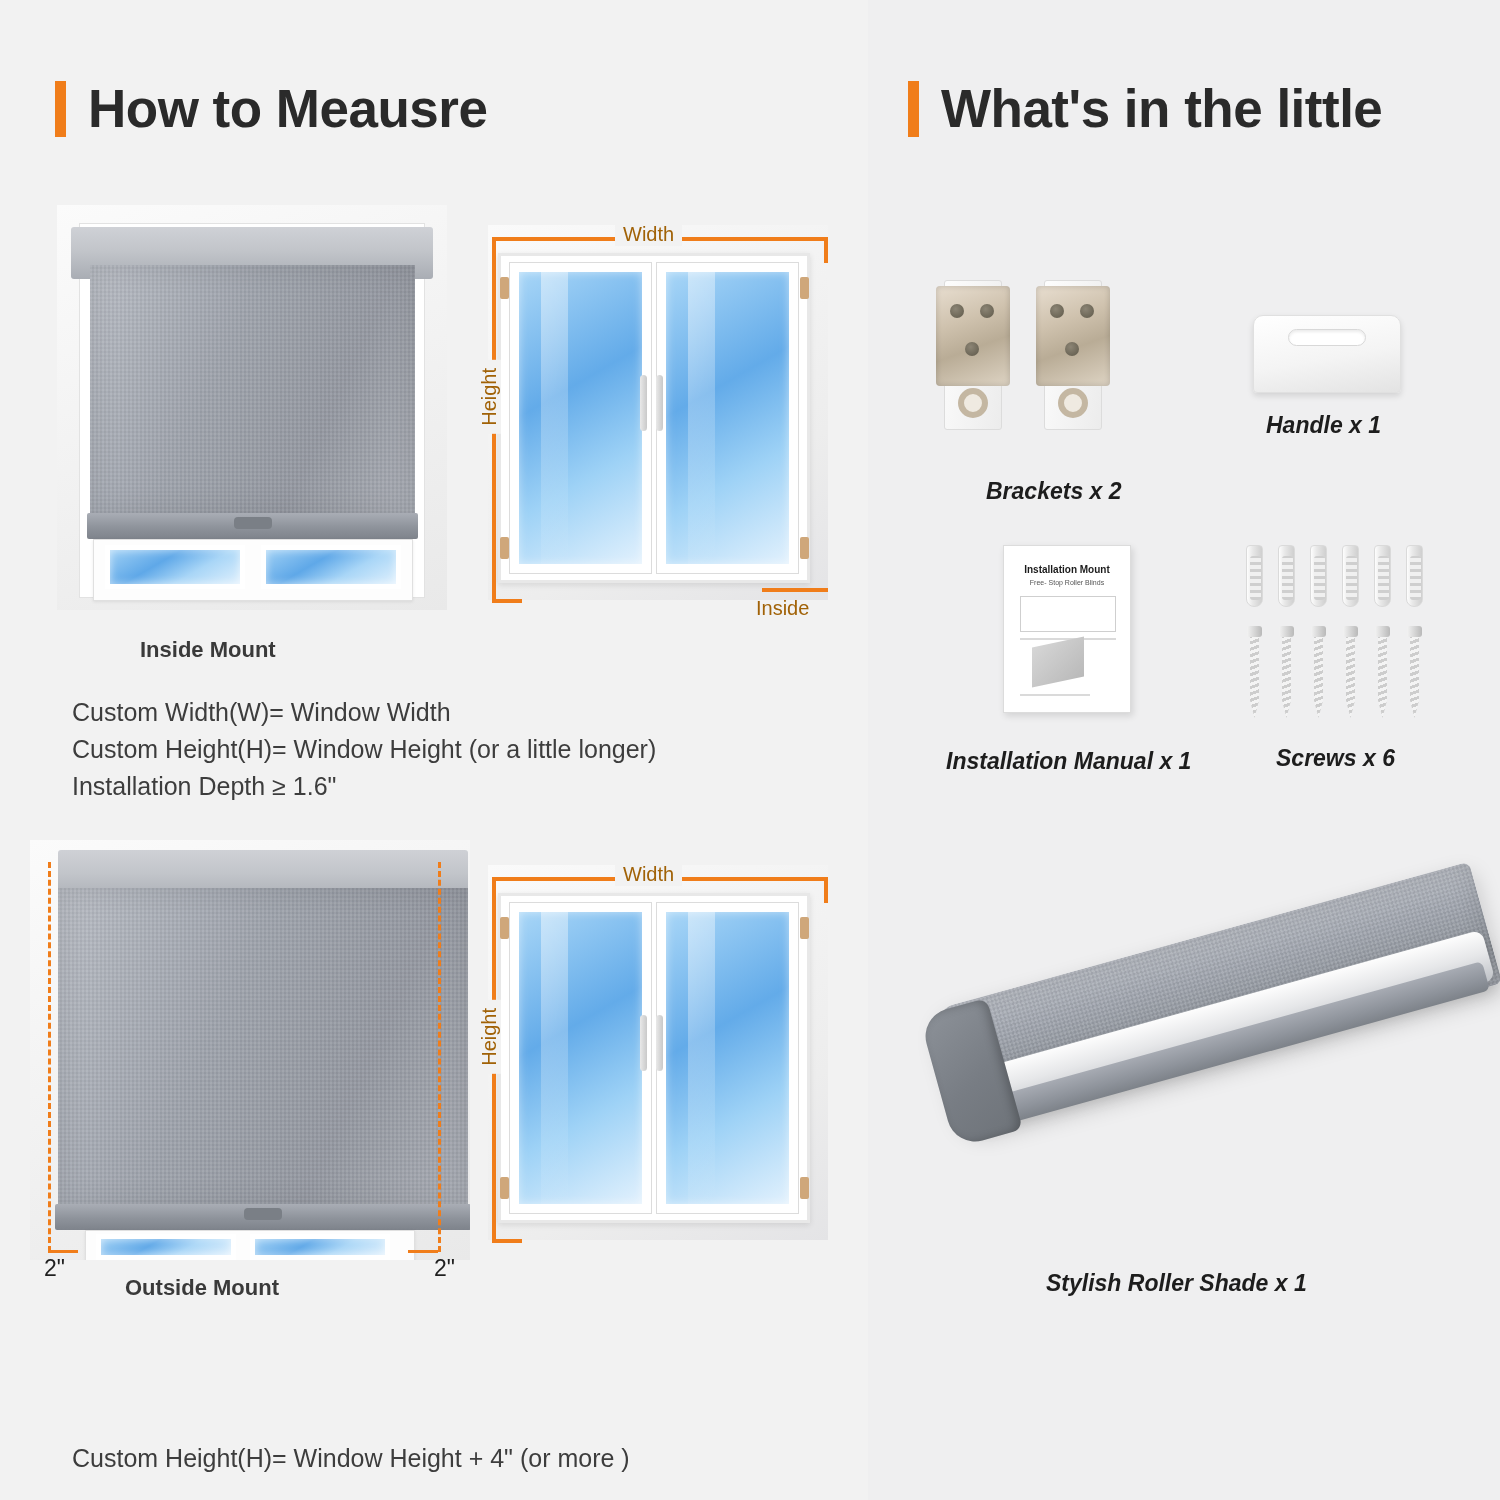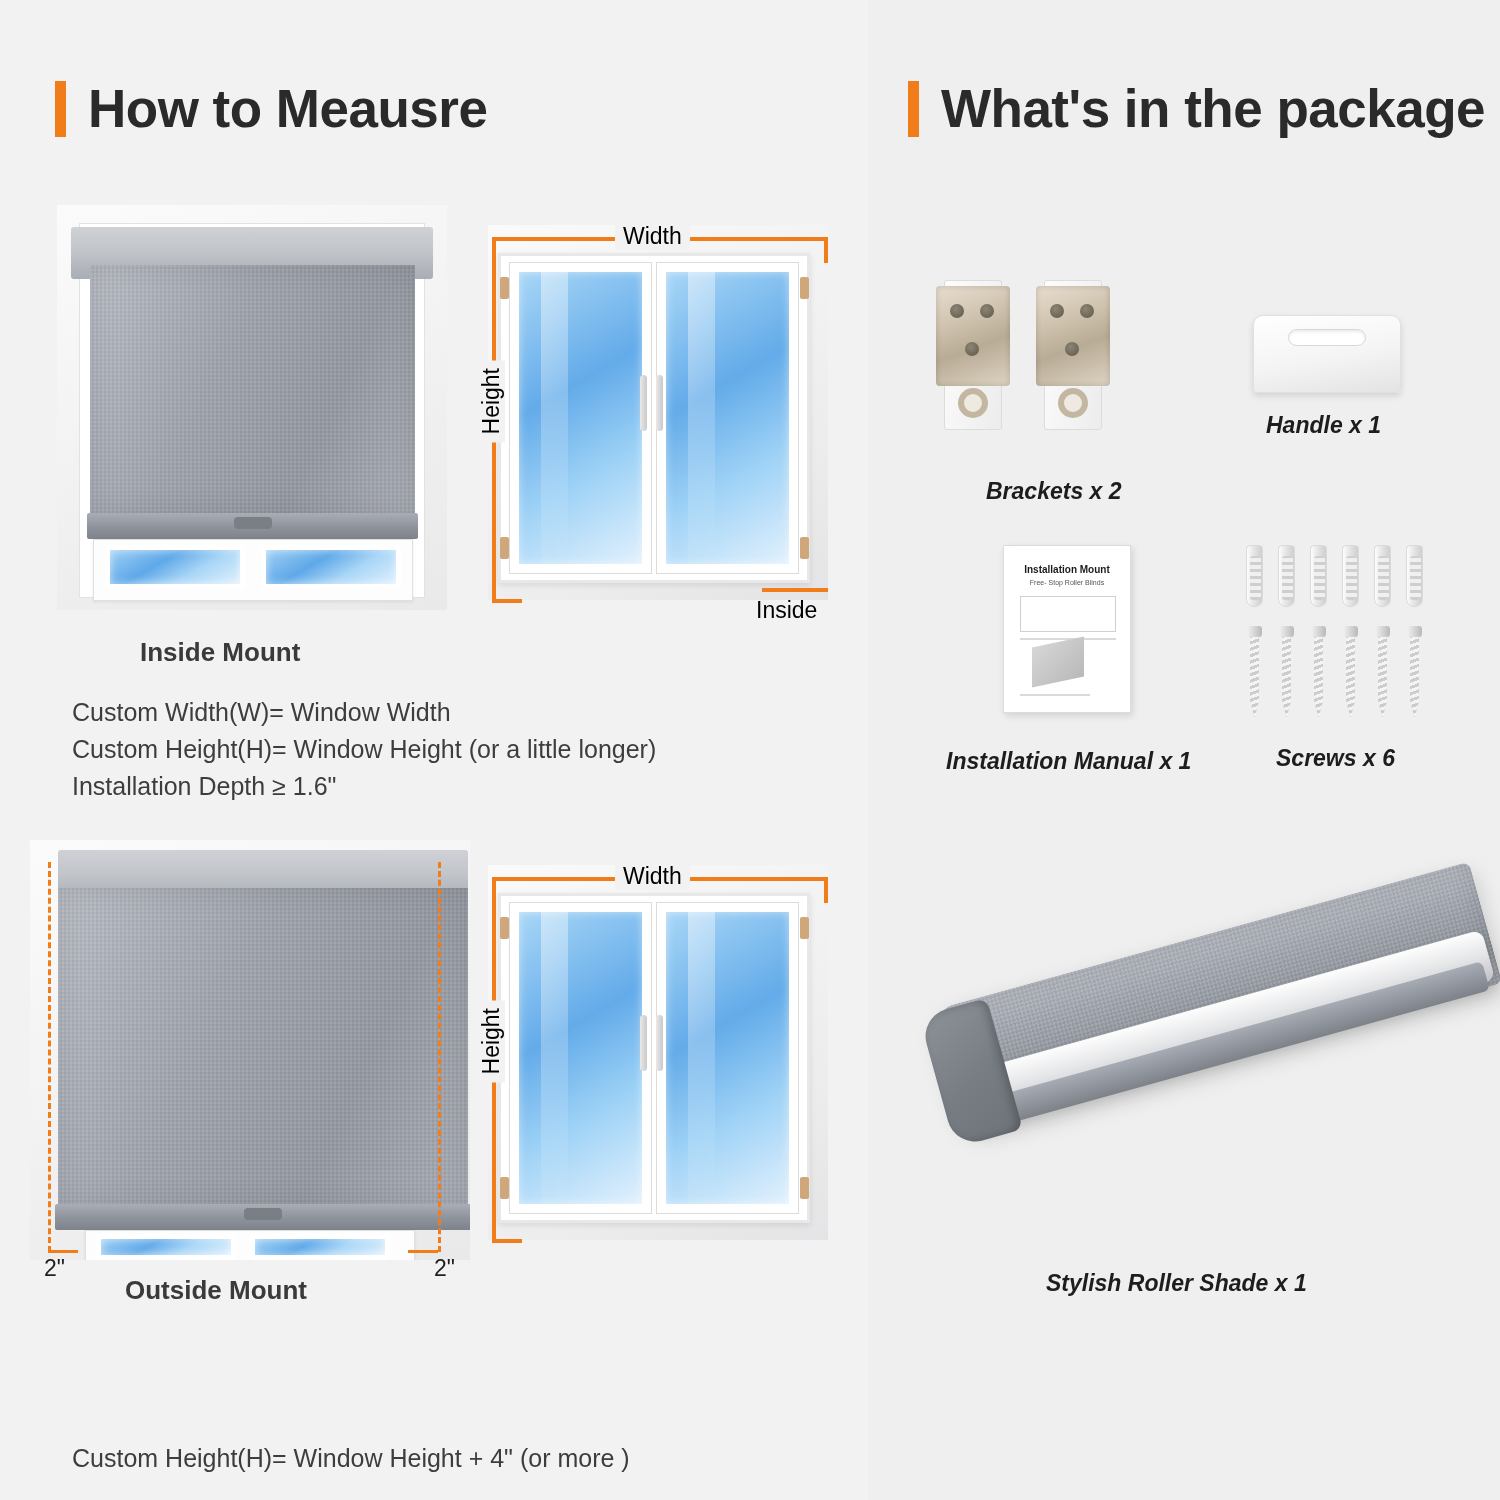--- a/index.html
+++ b/index.html
@@ -35,21 +35,21 @@
   }
   .heading .txt {
     font-size: 53px; font-weight: bold; color: #2a2a2a; letter-spacing: -0.5px;
     white-space: nowrap;
   }
   #h-measure { left: 55px; top: 78px; }
 
   
   .mount-title {
     position: absolute;
-    font-size: 26px; font-weight: bold; color: #3a3a3a;
+    font-size: 22px; font-weight: bold; color: #3a3a3a;
   }
   .spec-line {
     position: absolute;
     font-size: 25px; color: #3d3d3d; white-space: nowrap;
   }
 
   
   .photo {
     position: absolute;
     background: #f7f7f7;
@@ -125,21 +125,21 @@
   .handle-v {
     position: absolute; width: 7px; height: 56px; border-radius: 4px;
     background: linear-gradient(90deg,#e9e9e9,#c9c9c9);
   }
   .hinge {
     position: absolute; width: 9px; height: 22px; border-radius: 2px;
     background: #cfa77a;
   }
   .dimlabel {
     position: absolute;
-    font-size: 23px; color: #000000; background: transparent;
+    font-size: 20px; color: #a16207; background: transparent;
     white-space: nowrap;
     text-align: center;
   }
   .dimlabel.vert {
     writing-mode: vertical-rl; transform: rotate(180deg);
   }
   .orange-line { position: absolute; background: #f07d1a; }
   .orange-dash-v {
     position: absolute; width: 0; border-left: 3px dashed #f07d1a;
   }
@@ -382,21 +382,21 @@
     <div class="mount-title" style="left:125px; top:1275px;">Outside Mount</div>
     <div class="spec-line" style="left:72px; top:1444px;">Custom Height(H)= Window Height + 4" (or more )</div>
   </div>
 
   <div class="divider-v"></div>
 
   <div class="right-panel">
 
     <div class="heading" style="left:40px; top:78px;">
       <div class="bar"></div>
-      <div class="txt">What's in the package</div>
+      <div class="txt">What's in the little</div>
     </div>
 
     <div class="bracket" style="left:68px; top:280px;">
       <div class="plate"></div>
       <div class="metal">
         <div class="hole" style="left:14px; top:18px;"></div>
         <div class="hole" style="left:44px; top:18px;"></div>
         <div class="hole" style="left:29px; top:56px;"></div>
       </div>
       <div class="ring"></div>

